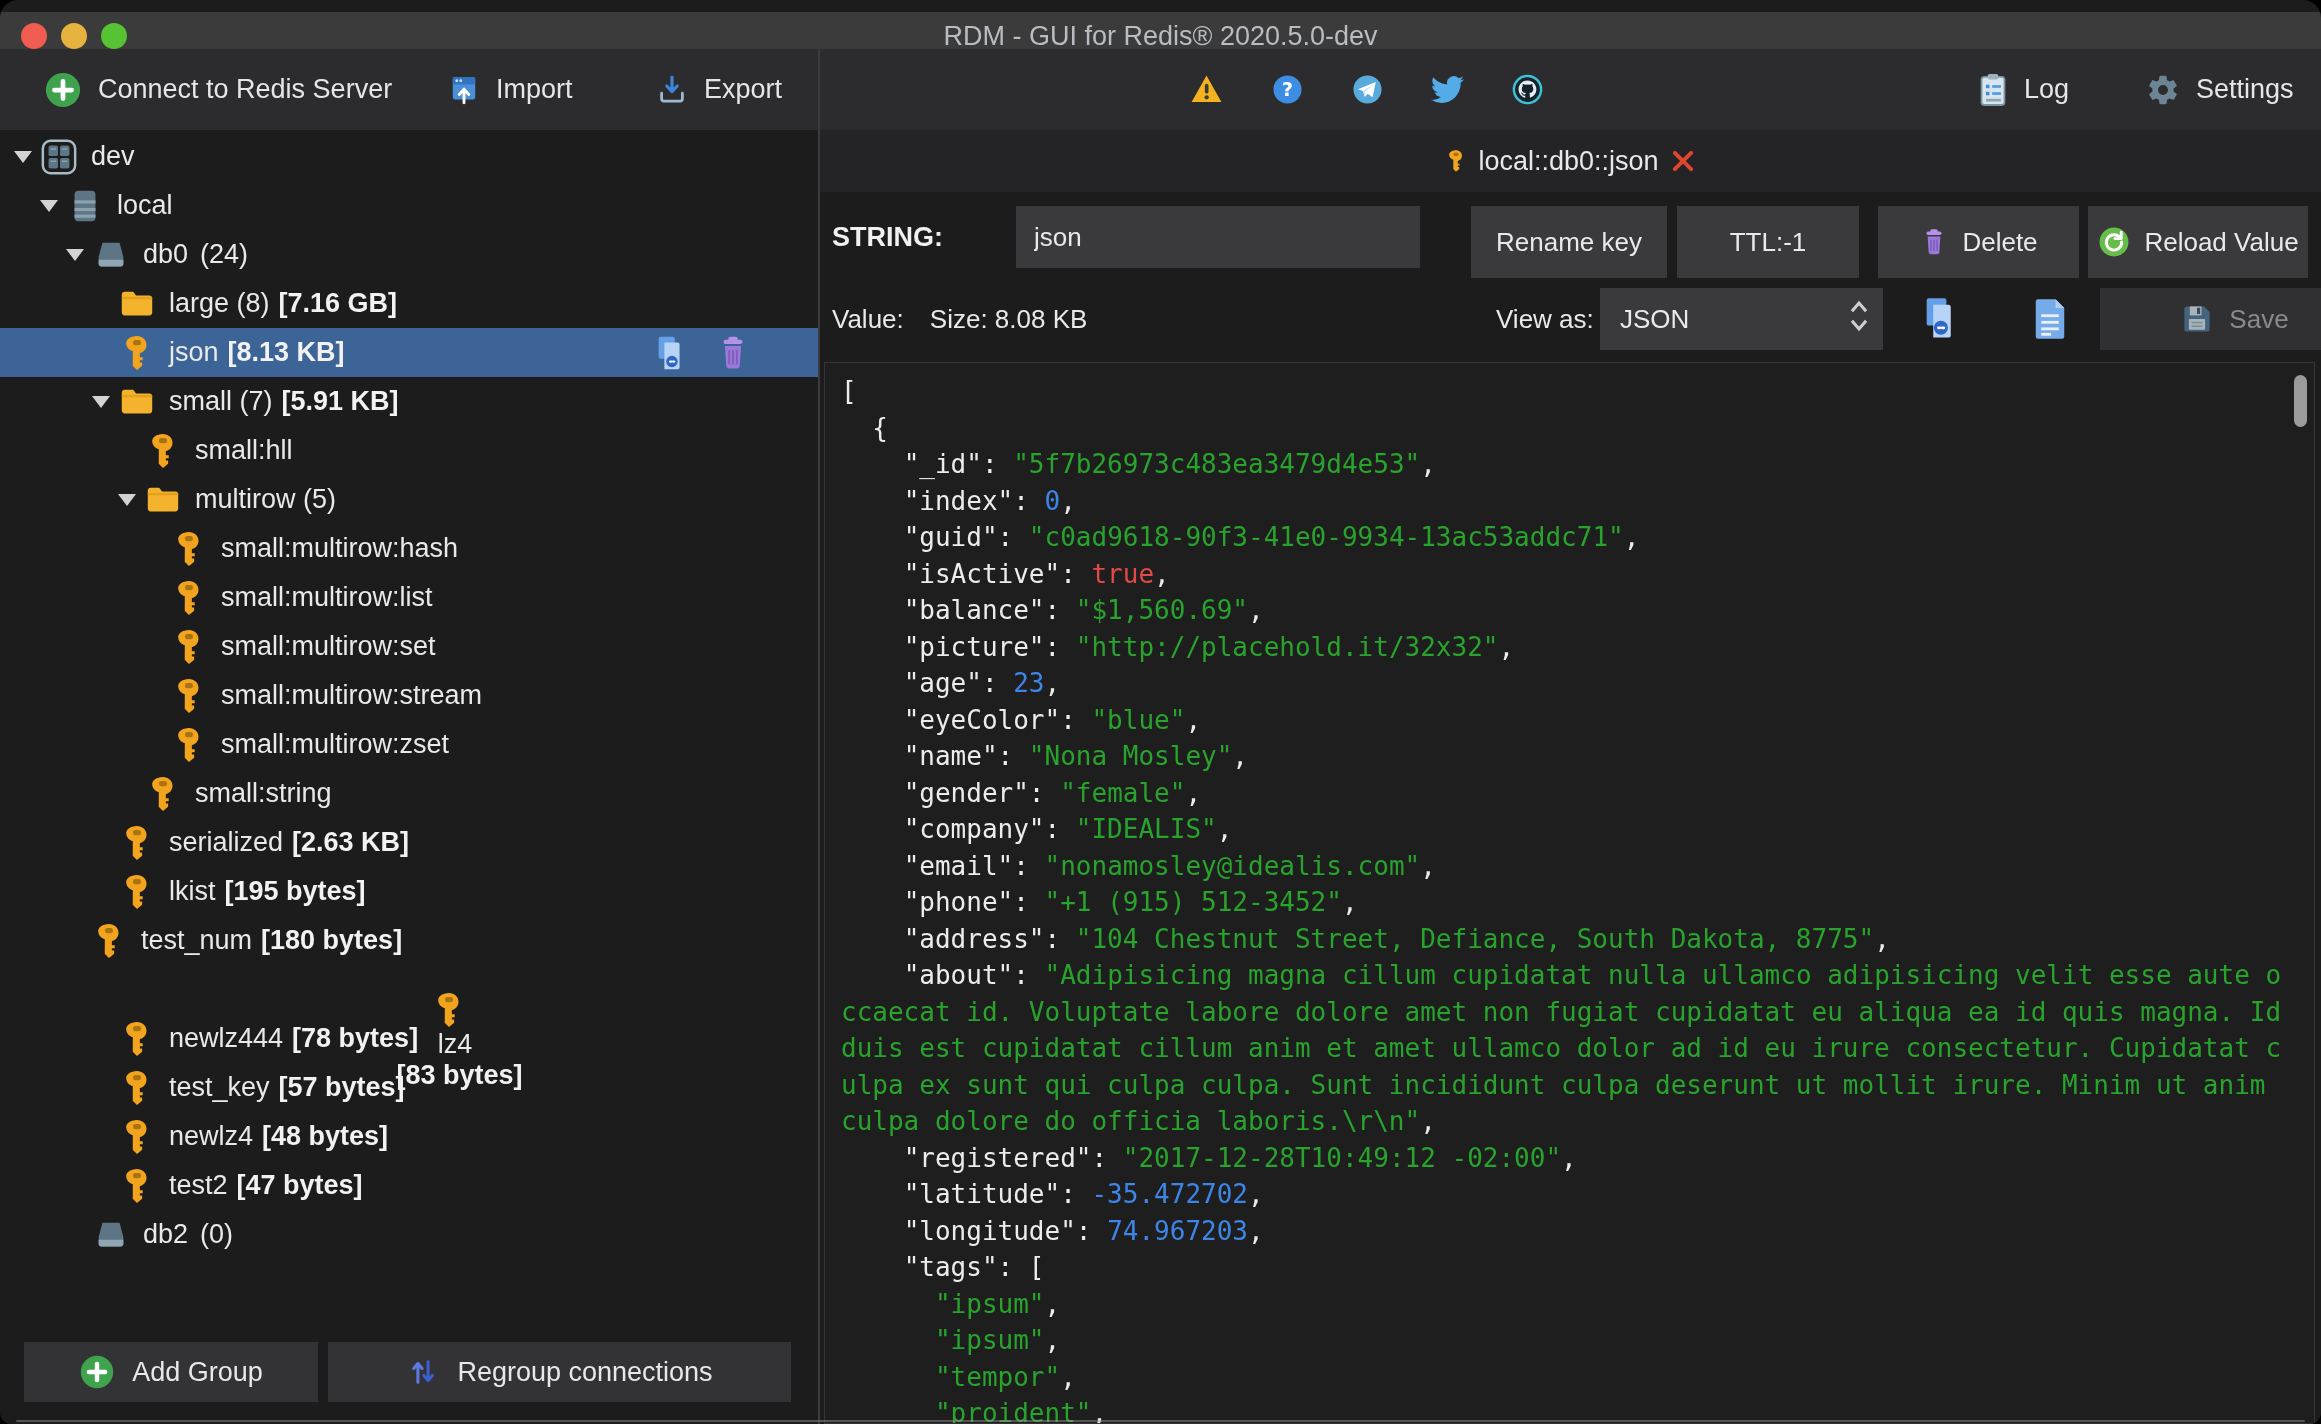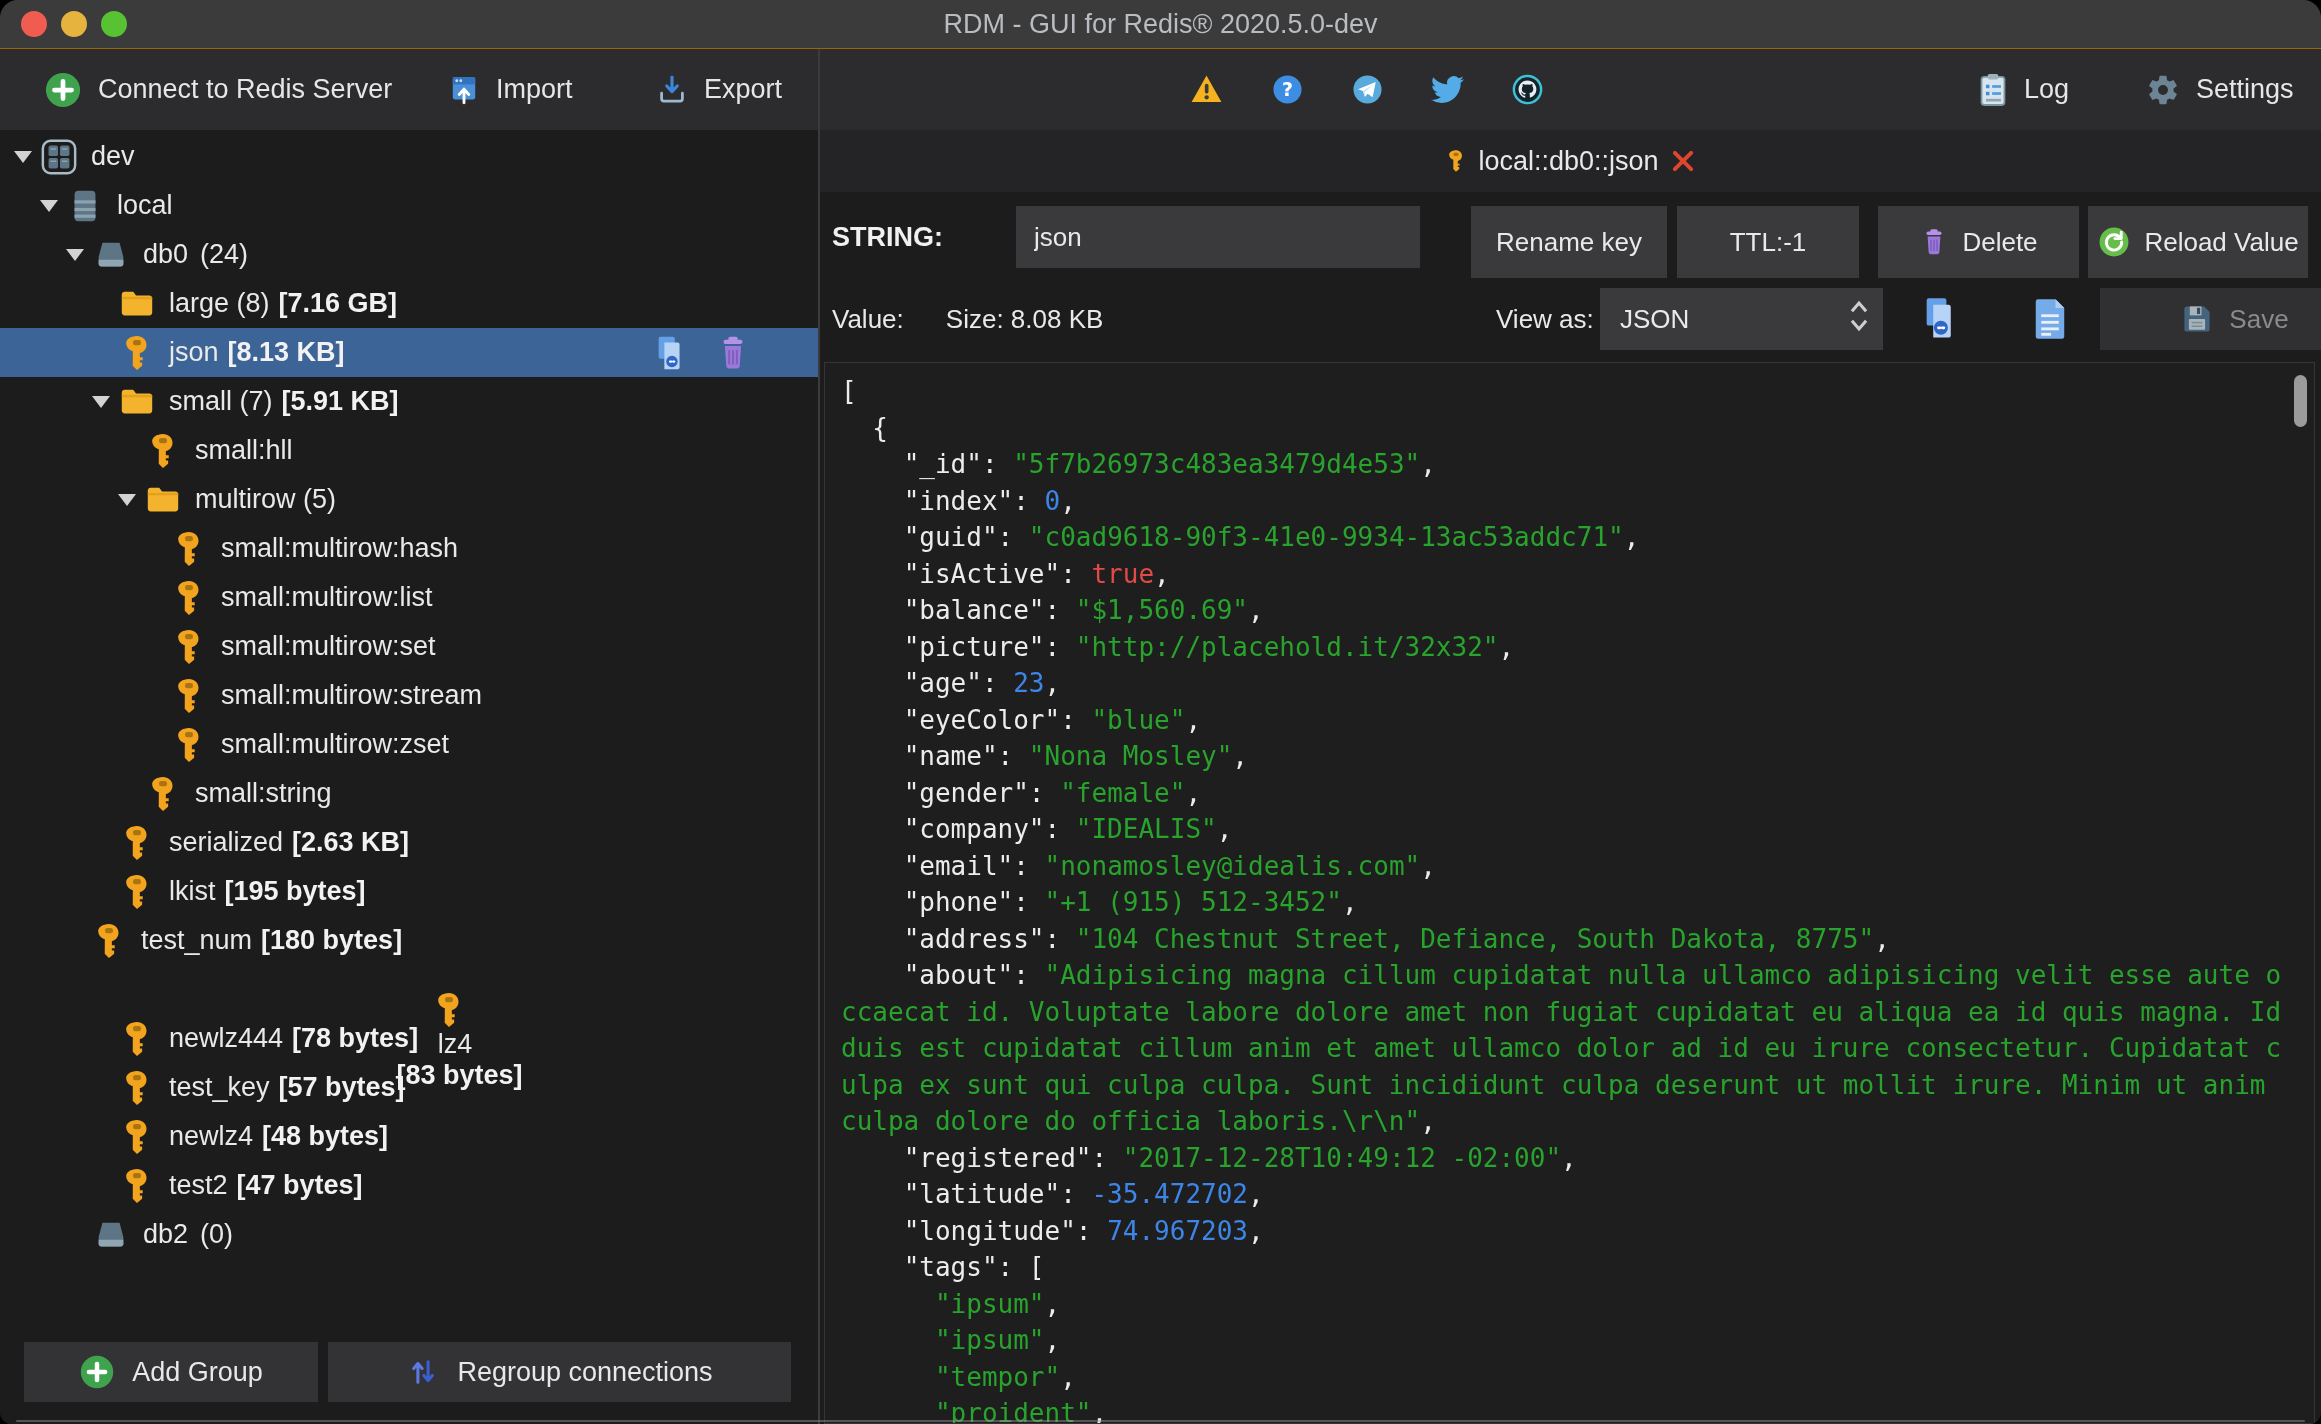--- a/index.html
+++ b/index.html
@@ -1,20 +1,20 @@
 <!DOCTYPE html>
 <html style="--sel: #3c6496; --green: #28a32c; --blue: #3d86e8; --red: #e04b45;"><head>
 <meta charset="utf-8">
 <style>
   html,body{margin:0;padding:0;background:#000;width:2321px;height:1424px;overflow:hidden;
     font-family:"Liberation Sans",sans-serif;-webkit-font-smoothing:antialiased;}
   .window{position:absolute;left:0;top:0;width:2321px;height:1424px;background:#1c1c1d;
     border-radius:18px 18px 12px 12px;overflow:hidden;}
   
-  .titlebar{position:absolute;top:0;left:0;right:0;height:48px;background:#3b3b3c;
+  .titlebar{position:absolute;top:12px;left:0;right:0;height:48px;background:#3b3b3c;
     border-bottom:3px solid #a16207;}
   .light{position:absolute;top:11px;width:26px;height:26px;border-radius:50%;}
   .light.red{left:21px;background:#f15c50;}
   .light.yellow{left:61px;background:#e5b33e;}
   .light.green{left:101px;background:#57c232;}
   .title{line-height:48px;text-align:center;color:#b9bdc1;font-size:27px;}
   
   .toolbar{position:absolute;top:49px;left:0;right:0;height:81px;background:#2c2c2e;
     border-bottom:1px solid #1a1a1a;}
   .tbtn{position:absolute;top:0;height:81px;display:flex;align-items:center;gap:16px;
@@ -56,21 +56,21 @@
     font-family:"Liberation Sans",sans-serif;box-sizing:border-box;}
   .panel-btn{position:absolute;top:76px;height:72px;background:#3a3a3c;border:none;color:#e9e9e9;
     font-size:26px;display:flex;align-items:center;justify-content:center;gap:13px;
     font-family:"Liberation Sans",sans-serif;}
   #rename-btn{left:651px;width:196px;}
   #ttl-btn{left:857px;width:182px;}
   #delete-btn{left:1058px;width:201px;}
   #reload-btn{left:1268px;width:220px;}
   .panel-btn svg{display:block;}
   .valuesize{position:absolute;left:12px;top:158px;height:62px;display:flex;align-items:center;
-    gap:42px;color:#e9e9e9;font-size:26px;}
+    gap:26px;color:#e9e9e9;font-size:26px;}
   .viewas-label{position:absolute;left:676px;top:158px;height:62px;display:flex;align-items:center;
     color:#e9e9e9;font-size:26px;}
   .select{position:absolute;left:780px;top:158px;width:283px;height:62px;background:#3a3a3c;
     display:flex;align-items:center;color:#eaeaea;font-size:26px;padding-left:20px;box-sizing:border-box;}
   .select .chev{margin-left:auto;margin-right:12px;}
   .vicon{position:absolute;top:166px;width:44px;height:46px;}
   .vicon svg{width:44px;height:46px;display:block;}
   #vicon-link{left:1100px;}
   #vicon-doc{left:1208px;}
   .save-btn{position:absolute;left:1280px;top:158px;width:236px;height:62px;background:#303032;

